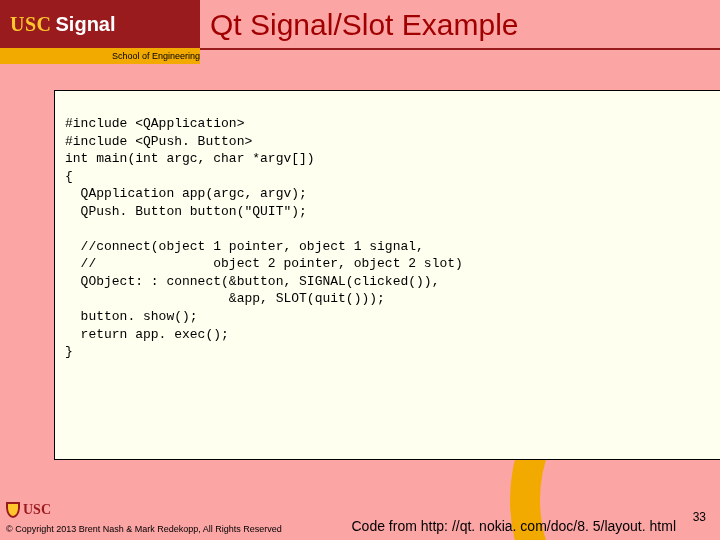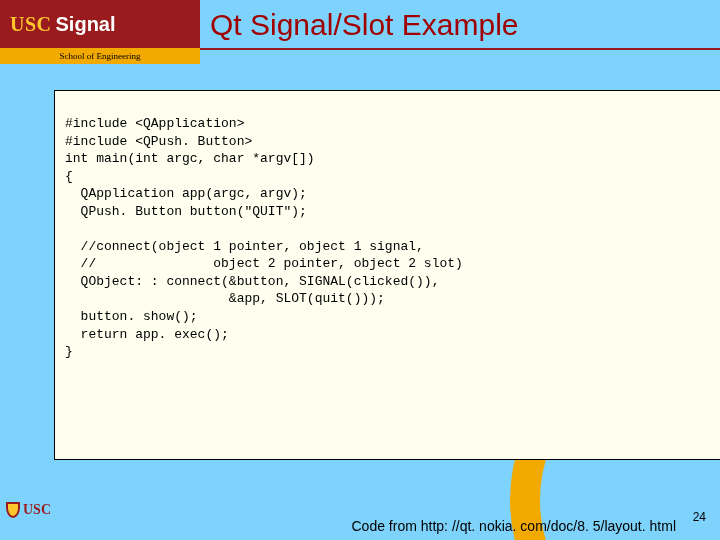--- a/index.html
+++ b/index.html
@@ -1,25 +1,25 @@
 <!DOCTYPE html>
 <html><head>
 <meta charset="utf-8">
 <style>
   * { margin: 0; padding: 0; box-sizing: border-box; }
   html, body { width: 720px; height: 540px; font-family: Arial, Helvetica, sans-serif; background: #fff; overflow: hidden; }
 
-  .slide { position: relative; width: 720px; height: 540px; background: #7dd3fc; }
+  .slide { position: relative; width: 720px; height: 540px; background: #fca5a5; }
 
   
   .header { position: absolute; top: 0; left: 0; right: 0; height: 64px; }
   .header-red { position: absolute; top: 0; left: 0; width: 200px; height: 48px; background: #991b1e; display: flex; align-items: center; padding-left: 10px; }
   .header-red .usc { color: #ffc72c; font-family: "Times New Roman", serif; font-weight: bold; font-size: 20px; letter-spacing: 0.5px; }
   .header-red .viterbi { color: #fff; font-family: Arial, sans-serif; font-weight: bold; font-size: 20px; margin-left: 4px; }
-  .header-sub { position: absolute; top: 48px; left: 0; width: 200px; height: 16px; background: #f2a900; color: #000; font-size: 9px; line-height: 16px; text-align: center; font-family: Liberation Serif, serif; }
+  .header-sub { position: absolute; top: 48px; left: 0; width: 200px; height: 16px; background: #f2a900; color: #000; font-size: 9px; line-height: 16px; text-align: right; font-family: Liberation Sans, sans-serif; }
   .header-line { position: absolute; top: 48px; left: 200px; right: 0; height: 2px; background: #991b1e; }
 
   .title { position: absolute; top: 8px; left: 210px; right: 20px; font-size: 30px; color: #a00000; font-family: Arial, sans-serif; }
 
   
   .ring-wrap { position: absolute; right: -130px; bottom: -130px; width: 340px; height: 340px; pointer-events: none; }
   .ring { width: 100%; height: 100%; border-radius: 50%; border: 30px solid #f2a900; }
 
   
   .codebox { position: absolute; top: 90px; left: 54px; width: 687px; height: 370px; background: #fffff0; border: 1px solid #000; padding: 24px 10px; font-family: "Courier New", Courier, monospace; font-size: 13px; line-height: 1.35; color: #000; overflow: hidden; }
@@ -70,16 +70,17 @@
   button. show();
   return app. exec();
 }</pre>
   </div>
 
   <div class="usc-shield">
     <div class="shield"></div>
     <div class="txt">USC</div>
   </div>
 
+  <div class="copyright">© Copyright 2013 Brent Nash &amp; Mark Redekopp, All Rights Reserved</div>
   <div class="codefrom">Code from http: //qt. nokia. com/doc/8. 5/layout. html</div>
-  <div class="pagenum">24</div>
+  <div class="pagenum">33</div>
 
 </div>
 
 </body></html>

